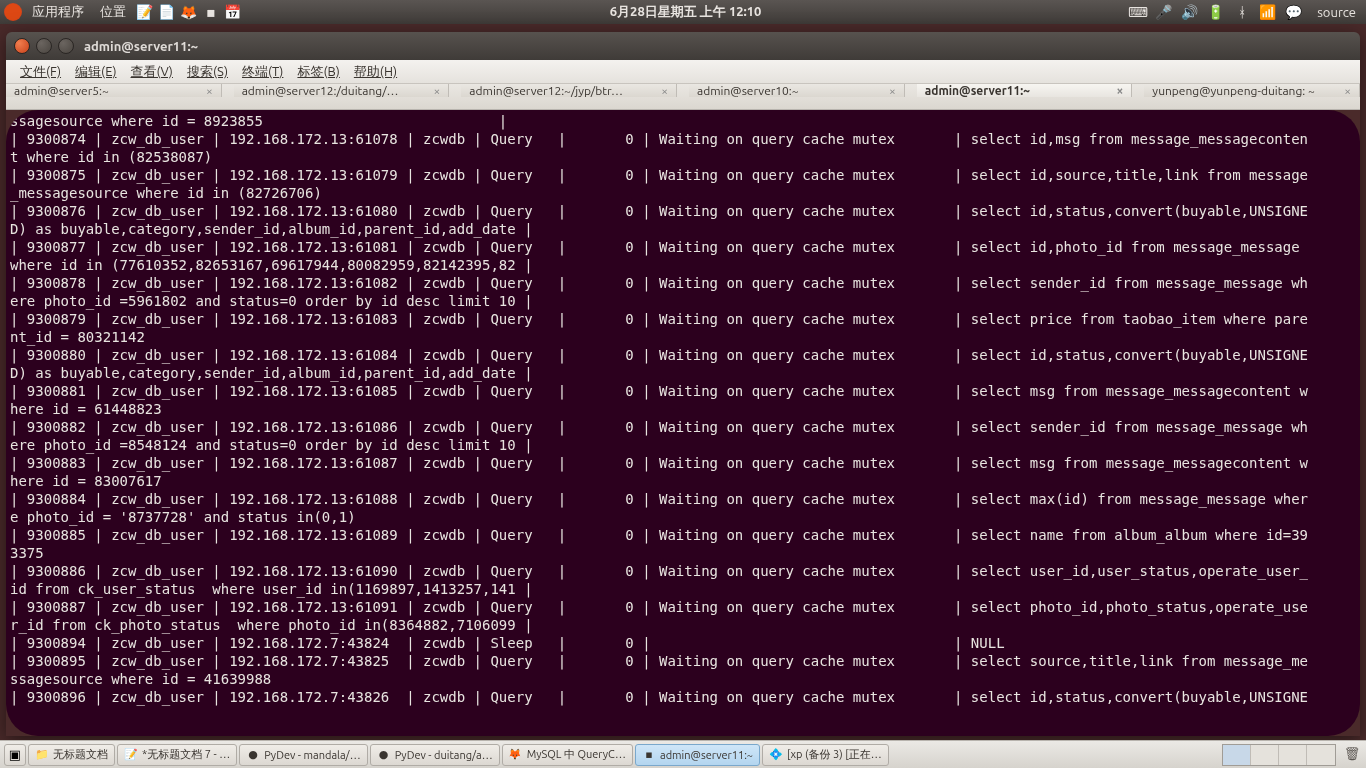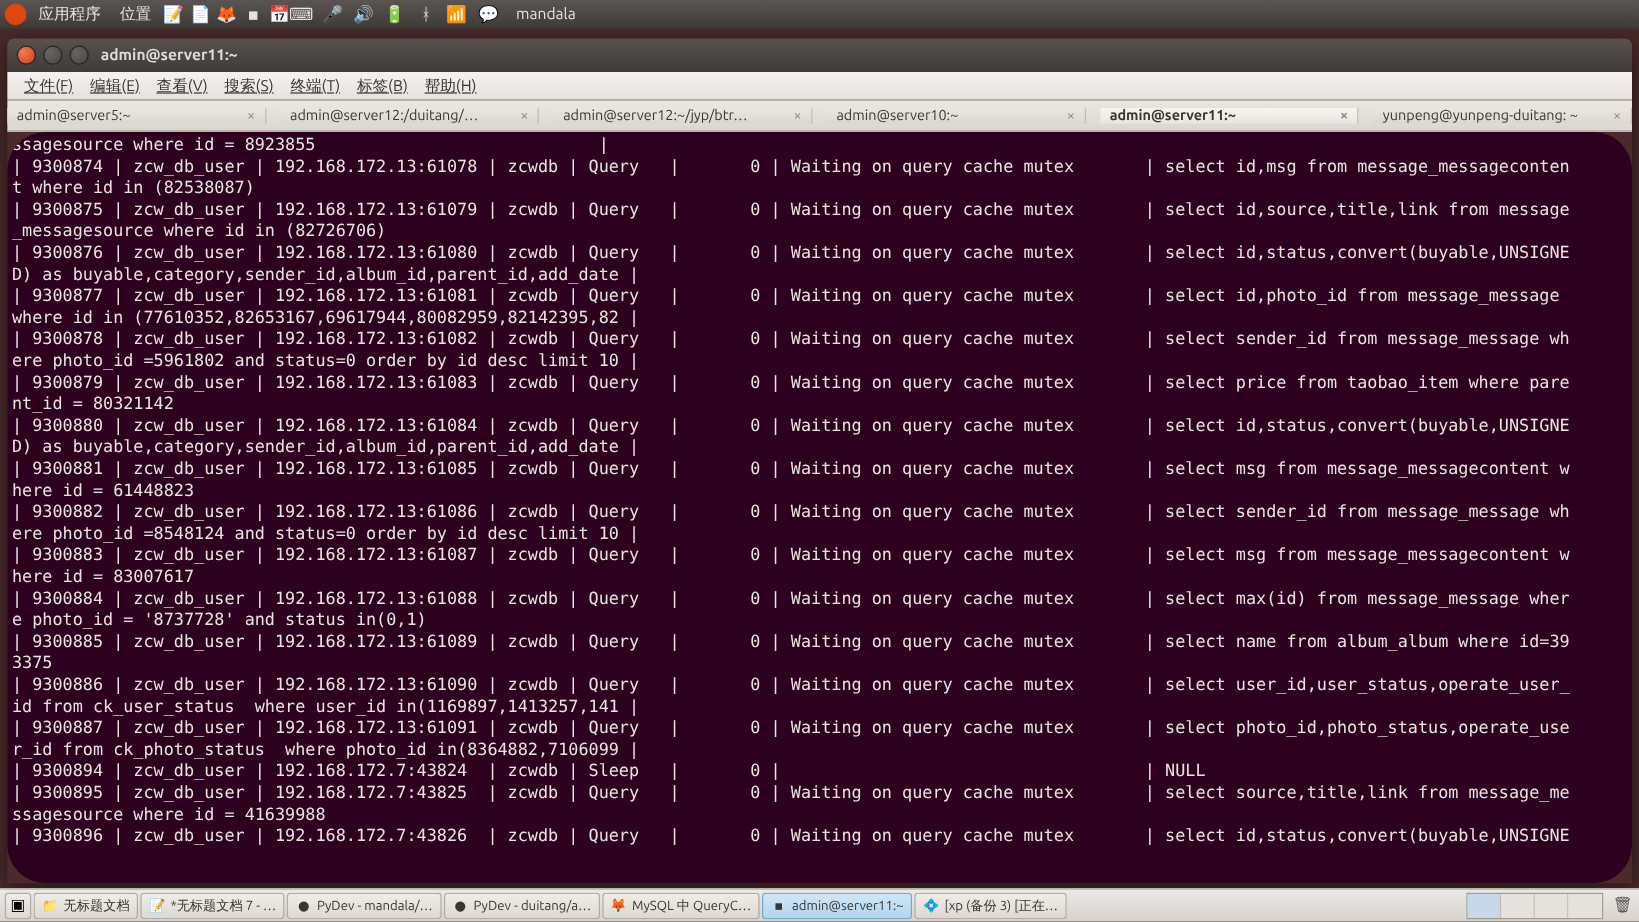--- a/index.html
+++ b/index.html
@@ -63,21 +63,21 @@
   display: flex; align-items: center;
   padding: 0 8px; gap: 2px;
   color: #3a3530;
   border-bottom: 1px solid #c8c4be;
   text-decoration: underline;
 }
 .menubar span { padding: 2px 6px; cursor: default; }
 .tabsbar {
   height: 26px;
   background: linear-gradient(#eae7e2, #dbd7d0);
-  display: flex; align-items: center;
+  display: flex; align-items: flex-start;
   border-bottom: 1px solid #b8b4ae;
   gap: 12px;
 }
 .tab {
   flex: 1;
   display: flex; align-items: center;
   padding: 0 8px;
   border-right: 1px solid #c0bcb6;
   color: #3a3530;
   font-size: 12px;
@@ -155,29 +155,30 @@
   <div class="left">
     <div class="ubuntu-logo panel-icon"></div>
     <span class="panel-btn">应用程序</span>
     <span class="panel-btn">位置</span>
     <span class="panel-icon">📝</span>
     <span class="panel-icon">📄</span>
     <span class="panel-icon">🦊</span>
     <span class="panel-icon">▪</span>
     <span class="panel-icon">📅</span>
   </div>
+  <div class="center">6月28日星期五 上午 12:10</div>
   <div class="right">
     <span class="panel-icon">⌨</span>
     <span class="panel-icon">🎤</span>
     <span class="panel-icon">🔊</span>
     <span class="panel-icon">🔋</span>
     <span class="panel-icon">ᚼ</span>
     <span class="panel-icon">📶</span>
     <span class="panel-icon">💬</span>
-    <span class="panel-btn">mandala</span>
+    <span class="panel-btn">source</span>
   </div>
 </div>
 
 <div class="window">
   <div class="titlebar">
     <div class="win-controls">
       <div class="win-btn win-close"></div>
       <div class="win-btn win-min"></div>
       <div class="win-btn win-max"></div>
     </div>

